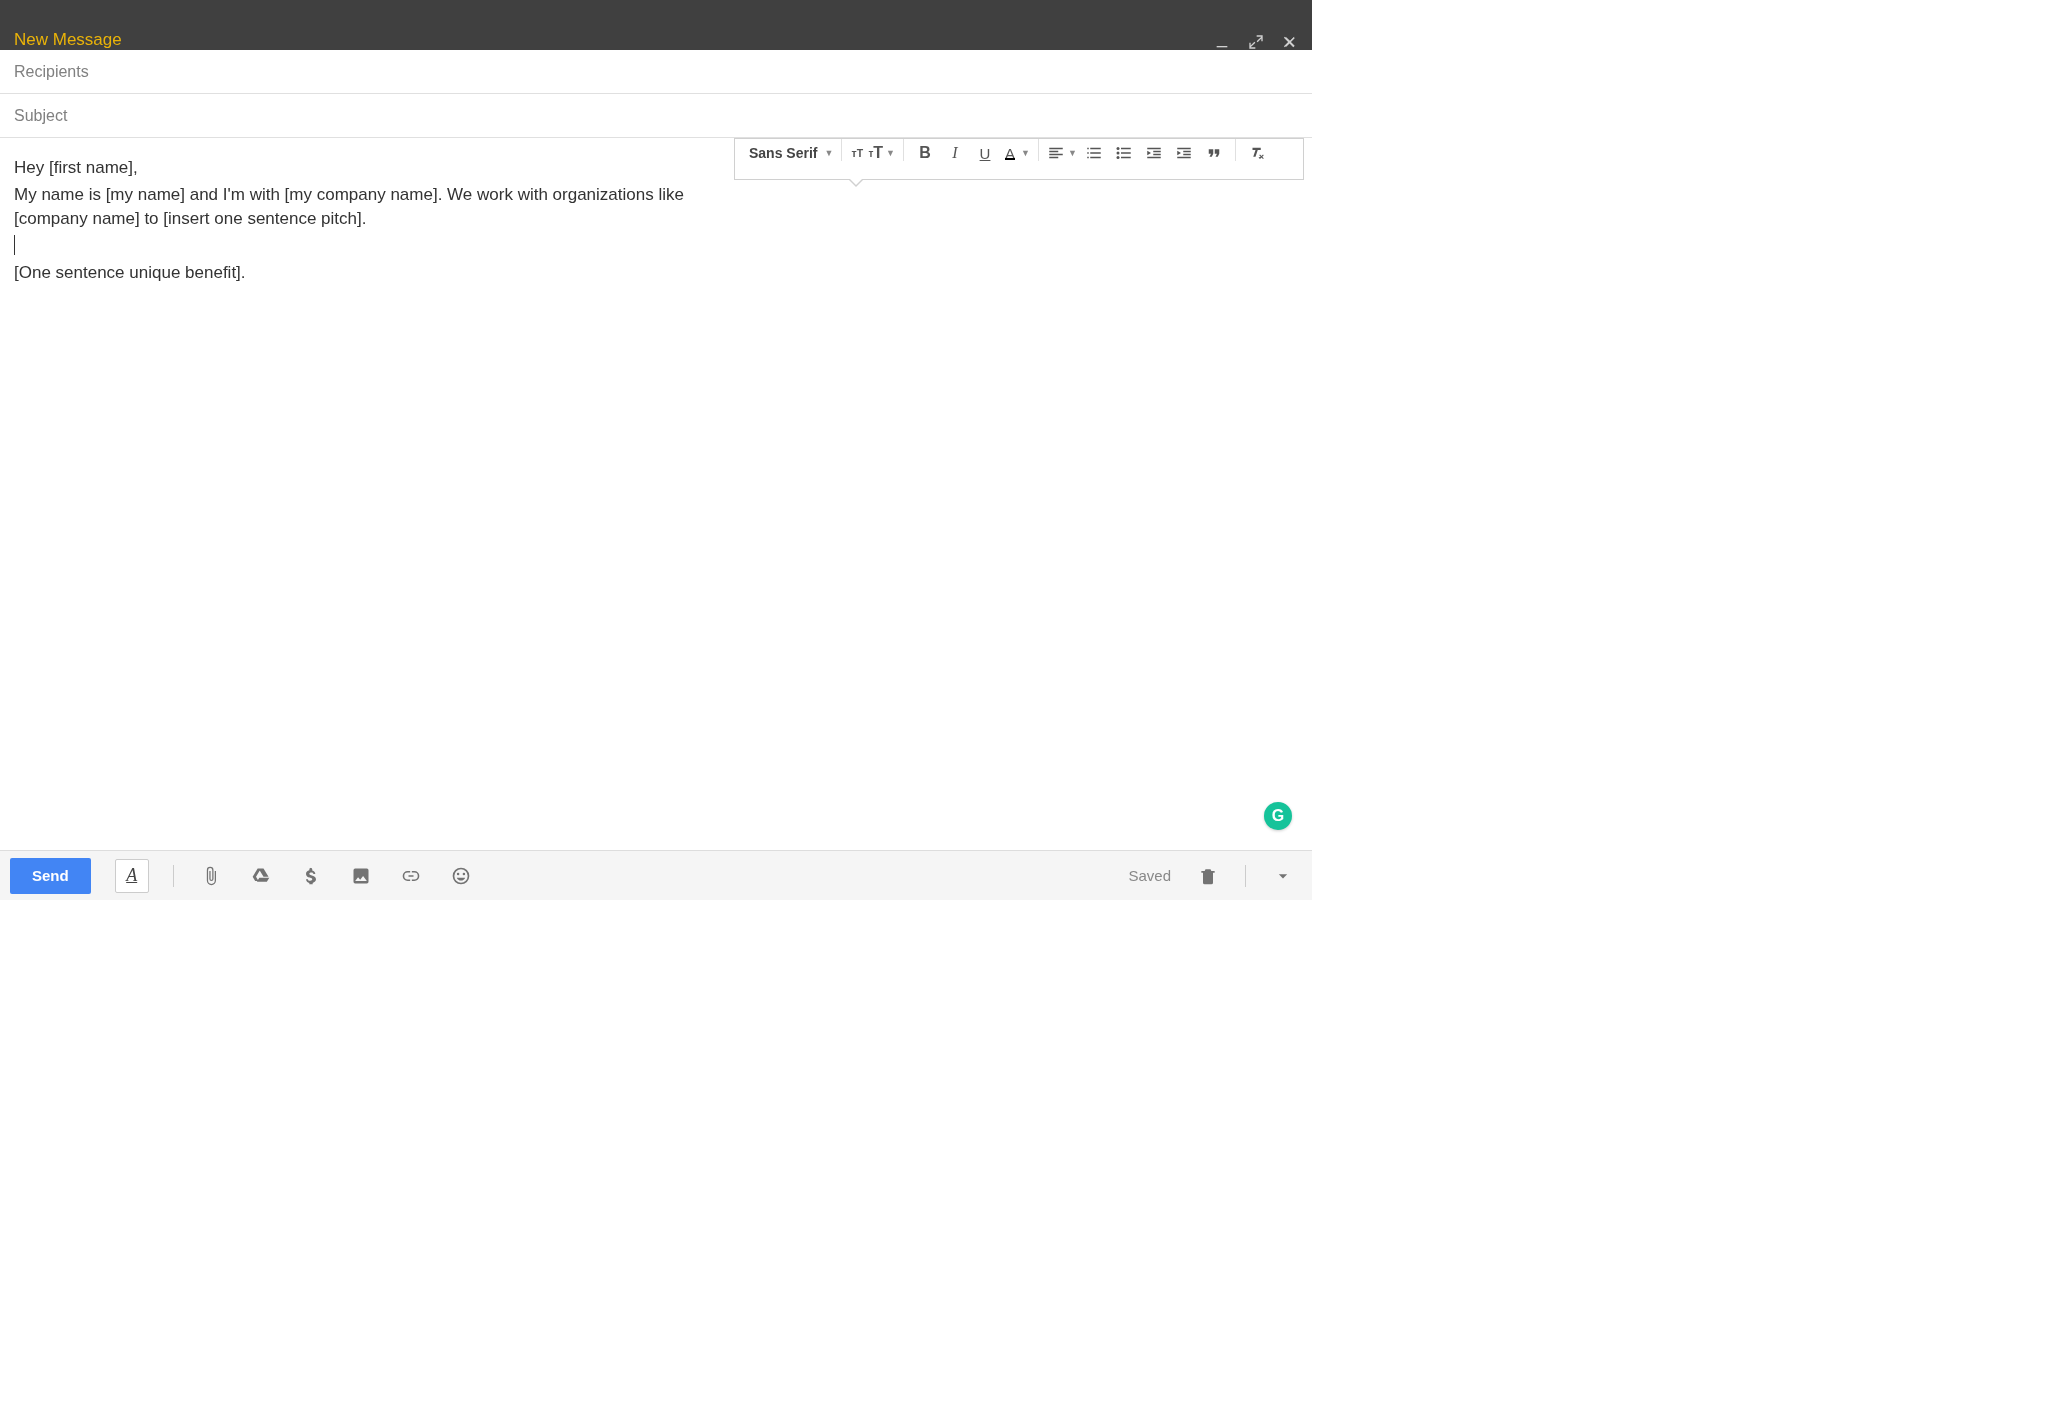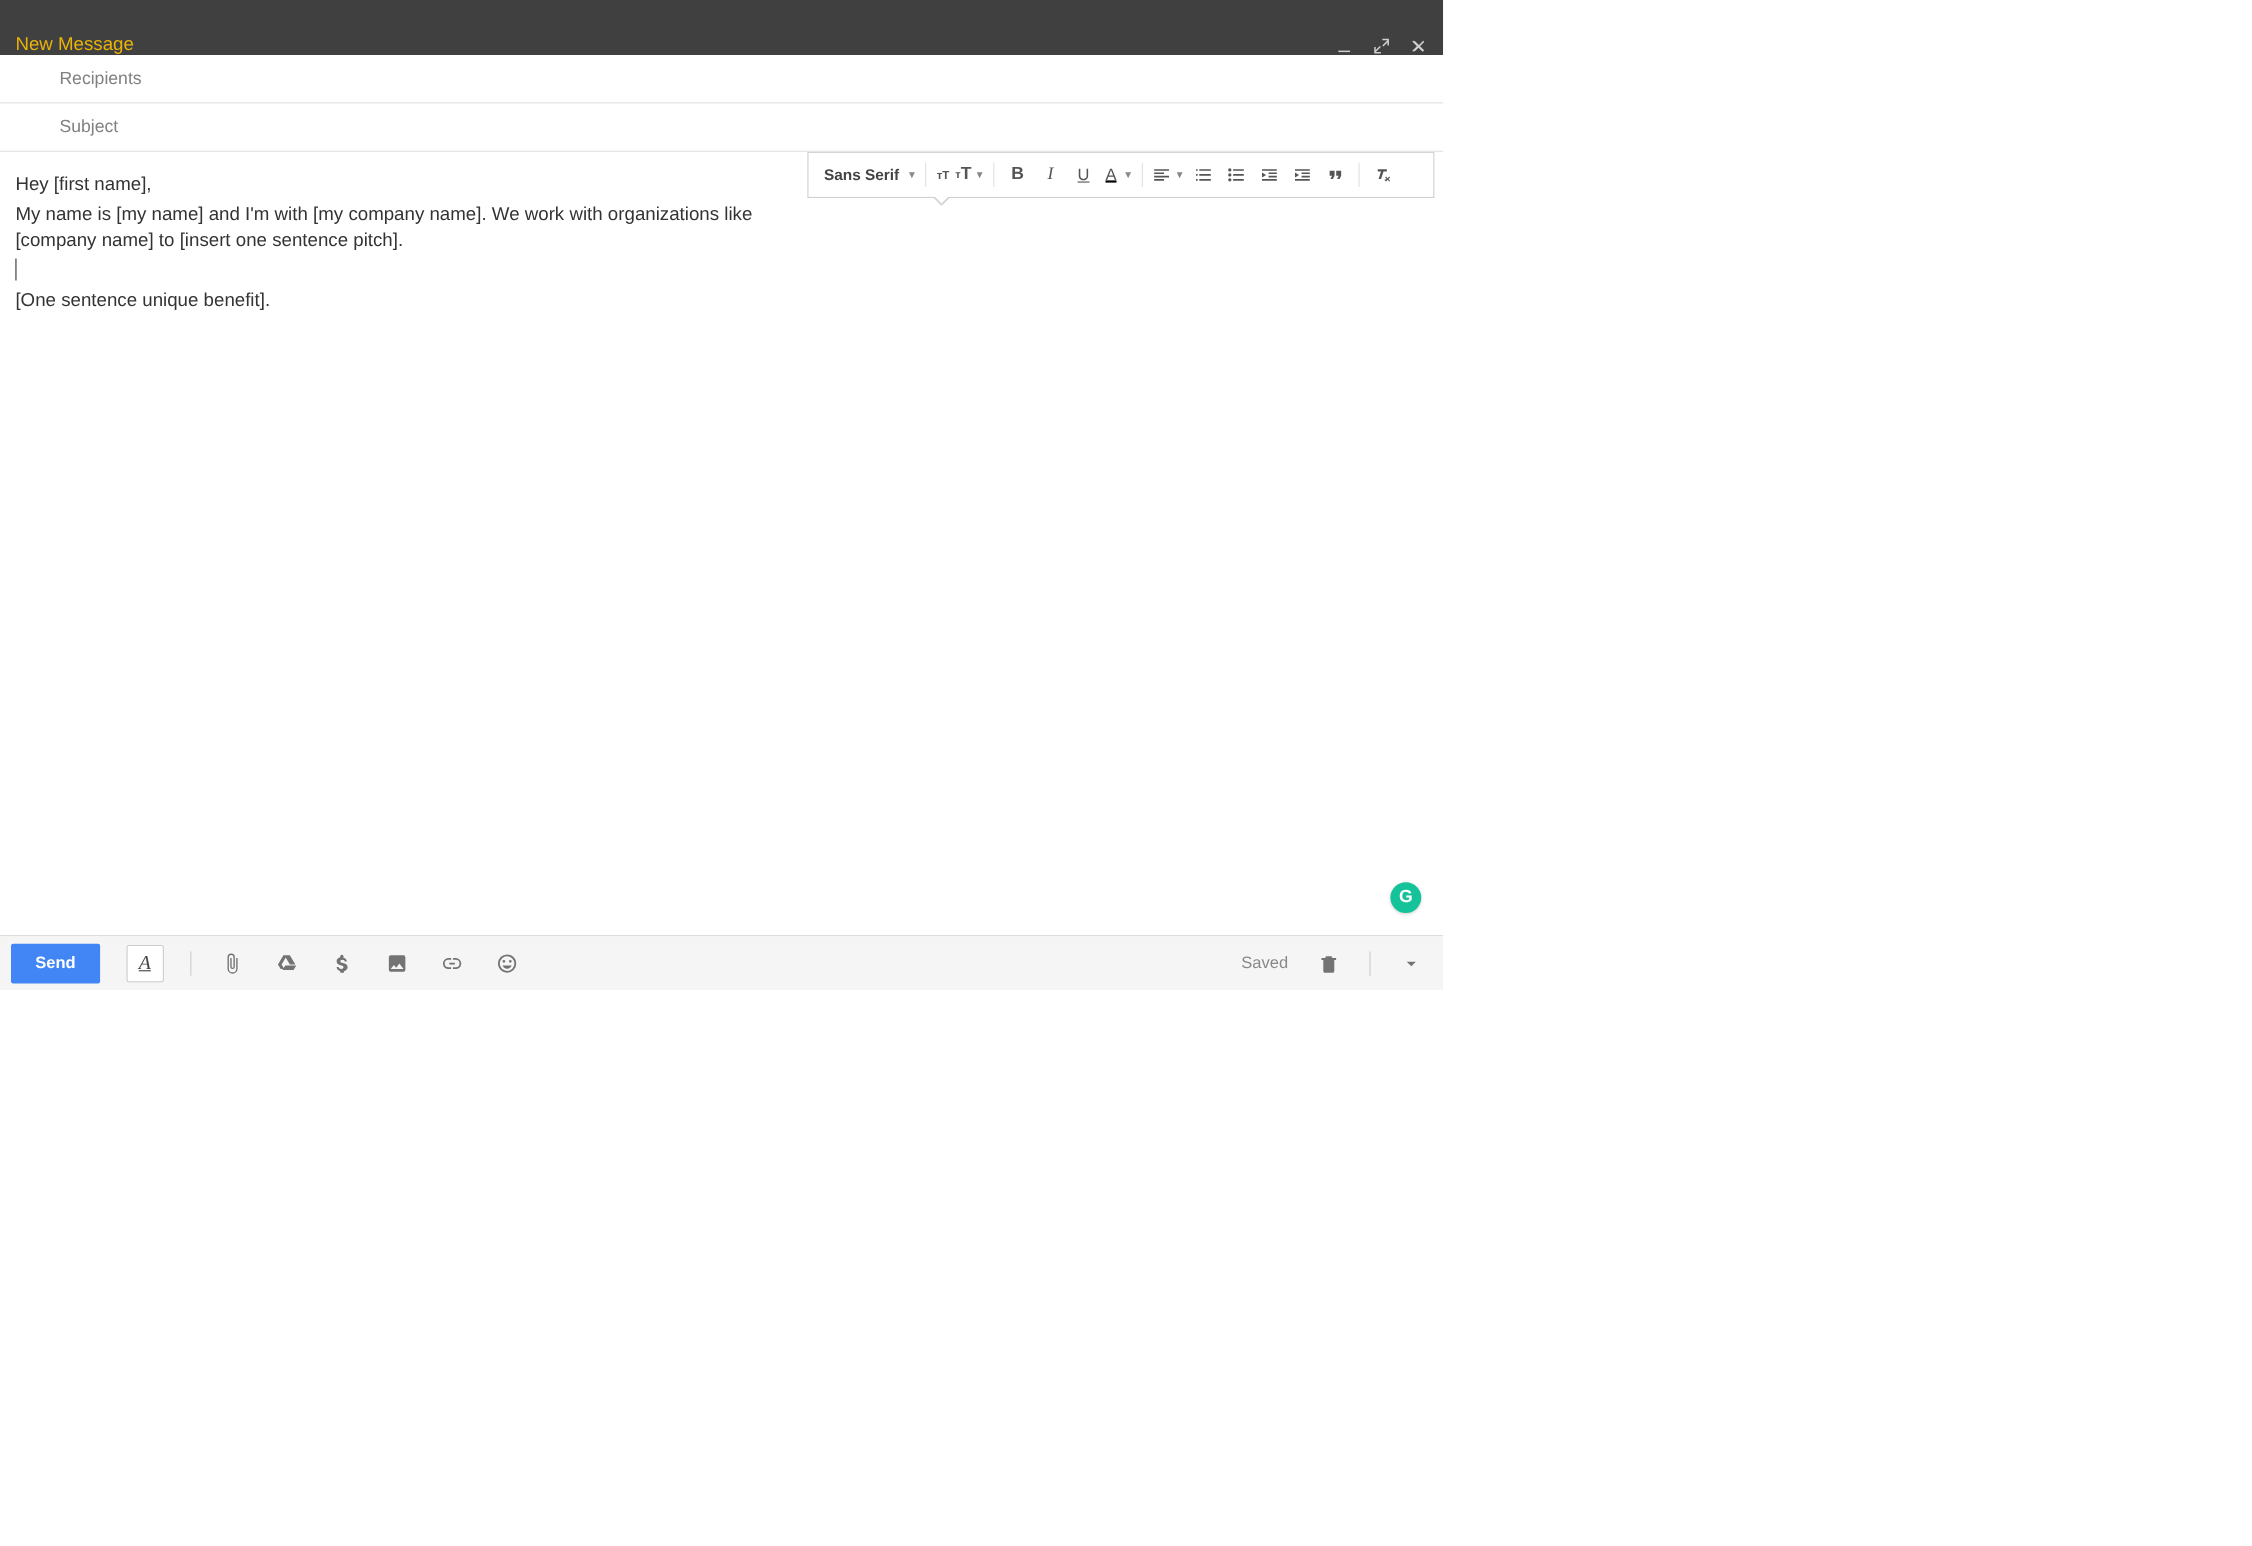--- a/index.html
+++ b/index.html
@@ -38,21 +38,20 @@
     height: 44px;
     display: flex;
     align-items: center;
   }
   .field-row input {
     border: none;
     outline: none;
     width: 100%;
     font-size: 16px;
     color: #555;
-    margin-left: 40px;
   }
   .field-row input::placeholder { color: #808080; }
   .body-area {
     flex: 1;
     padding: 18px 14px 10px 14px;
     font-size: 17px;
     line-height: 1.45;
     color: #333;
     overflow-y: auto;
     position: relative;
@@ -64,21 +63,20 @@
     height: 20px;
     background: #333;
     vertical-align: text-bottom;
   }
   .format-bar {
     border: 1px solid #d0d0d0;
     background: #fff;
     margin: 0 8px 0 8px;
     height: 42px;
     display: flex;
-    align-items: center;
     padding: 0 10px;
     gap: 4px;
     flex-shrink: 0;
     position: relative;
     width: 570px;
   }
   .format-bar::after{
     content:"";
     position:absolute;
     bottom:-8px;

